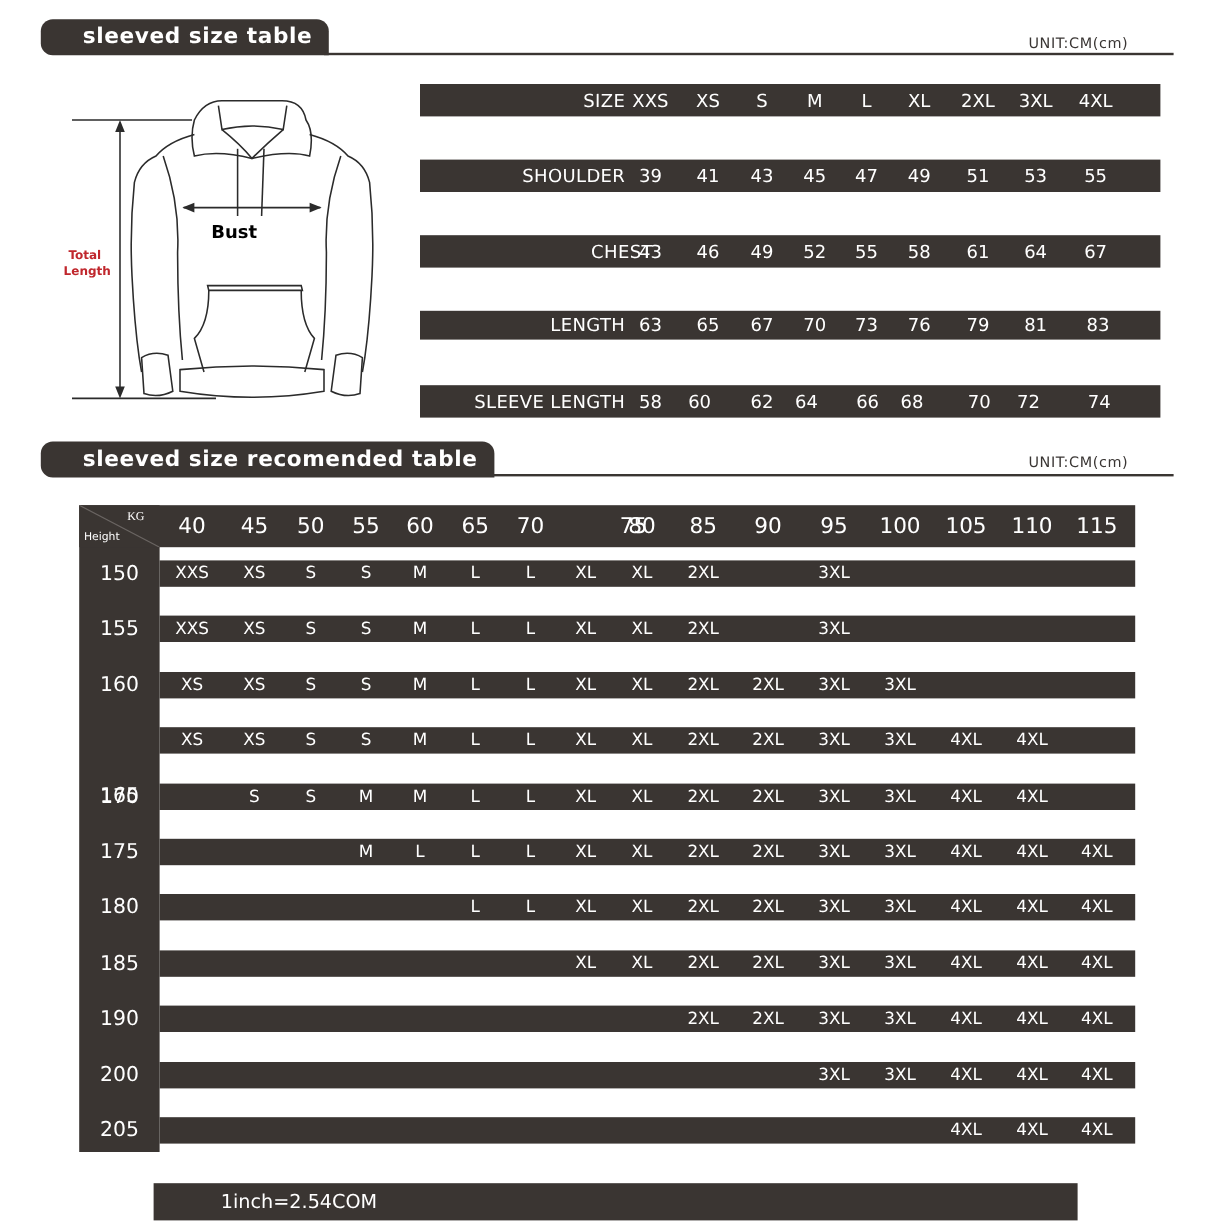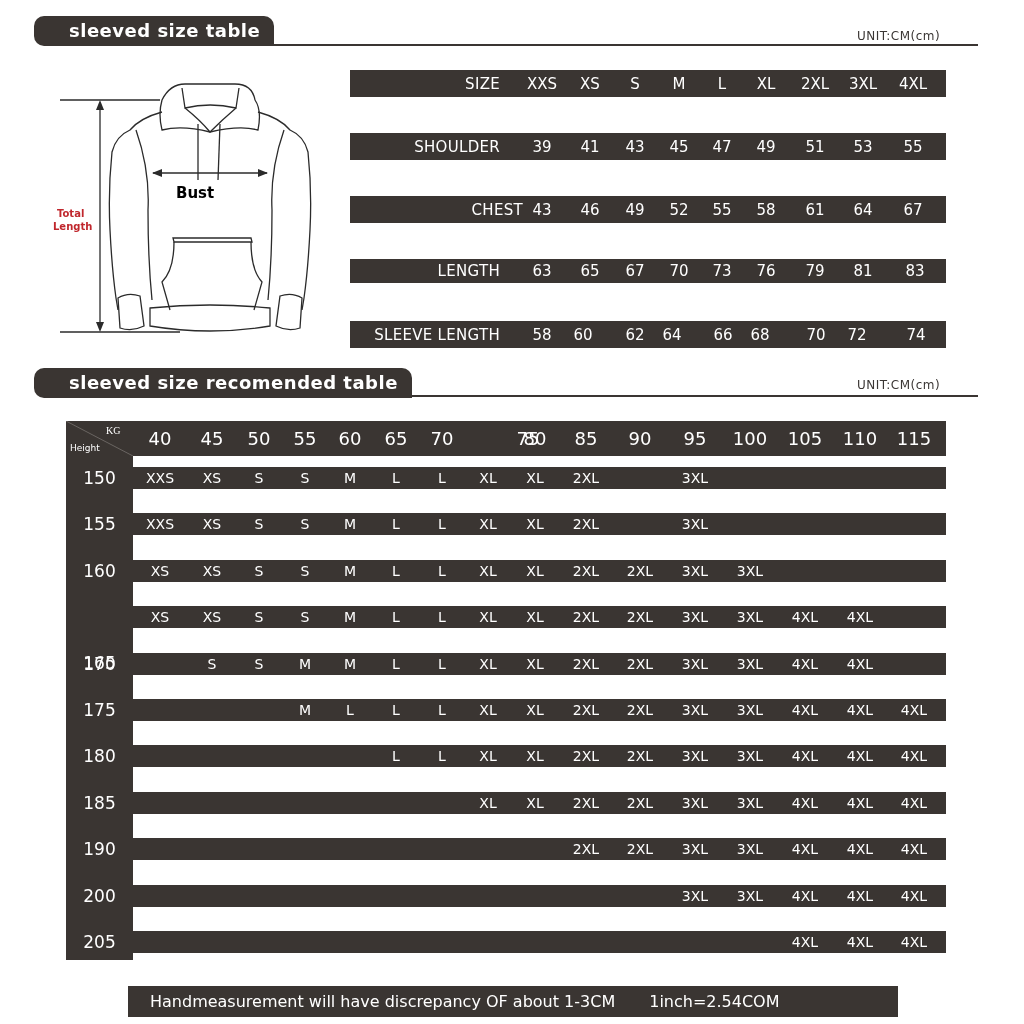--- a/index.html
+++ b/index.html
@@ -4,21 +4,21 @@
 <style>
   html, body { margin:0; padding:0; background:#ffffff; }
   body { width:1024px; height:1024px; position:relative; overflow:hidden;
          font-family:"DejaVu Sans", sans-serif; color:#3a3634; }
   .abs { position:absolute; }
   .tabhead { position:absolute; height:30px; background:#3a3532; border-radius:10px 10px 0 10px;
              color:#fff; font-family:"DejaVu Sans", sans-serif; font-weight:bold; font-size:18px;
              line-height:30px; letter-spacing:0.5px; box-sizing:border-box; padding-left:35px; }
   .rule { position:absolute; height:2px; background:#3a3532; }
   .unit { position:absolute; font-size:12px; color:#3a3634; letter-spacing:0.5px; }
-  .bar { position:absolute; background:#3a3532; color:#fff; }
+  .bar { position:absolute; background:#3a3532; color:#fff;padding-left:21px; }
   .bar .lbl { position:absolute; right:446px; top:0; height:100%; display:flex; align-items:center;
               font-size:15px; letter-spacing:0.3px; white-space:nowrap; }
   .cell { position:absolute; top:0; height:100%; display:flex; align-items:center; justify-content:center;
           transform:translateX(-50%); font-size:15px; white-space:nowrap; }
   .rec-col { position:absolute; left:66px; top:421px; width:67px; height:539px; background:#3a3532; }
   .rec-head { position:absolute; left:66px; top:421px; width:880px; height:35px; background:#3a3532; color:#fff; }
   .rec-head .kg { position:absolute; left:18px; top:3px; font-size:10px; }
   .rec-head .ht { position:absolute; left:4px; top:20px; font-size:9px; }
   .rec-head .diag { position:absolute; left:0; top:0; width:67px; height:35px; }
   .hcell { position:absolute; top:0; height:35px; display:flex; align-items:center; transform:translateX(-50%);
@@ -381,16 +381,15 @@
       <span class="rcell" style="left: 507px;"></span>
       <span class="rcell" style="left: 562px;"></span>
       <span class="rcell" style="left: 617px;"></span>
       <span class="rcell" style="left: 672px;">4XL</span>
       <span class="rcell" style="left: 727px;">4XL</span>
       <span class="rcell" style="left: 781px;">4XL</span>
     </div>
   </div>
 
 <div class="footer">
-  <span>Handmeasurement will have discrepancy OF about 1-3CM</span>
   <span class="sp"></span>
   <span>1inch=2.54COM</span>
 </div>
 
 </body></html>

